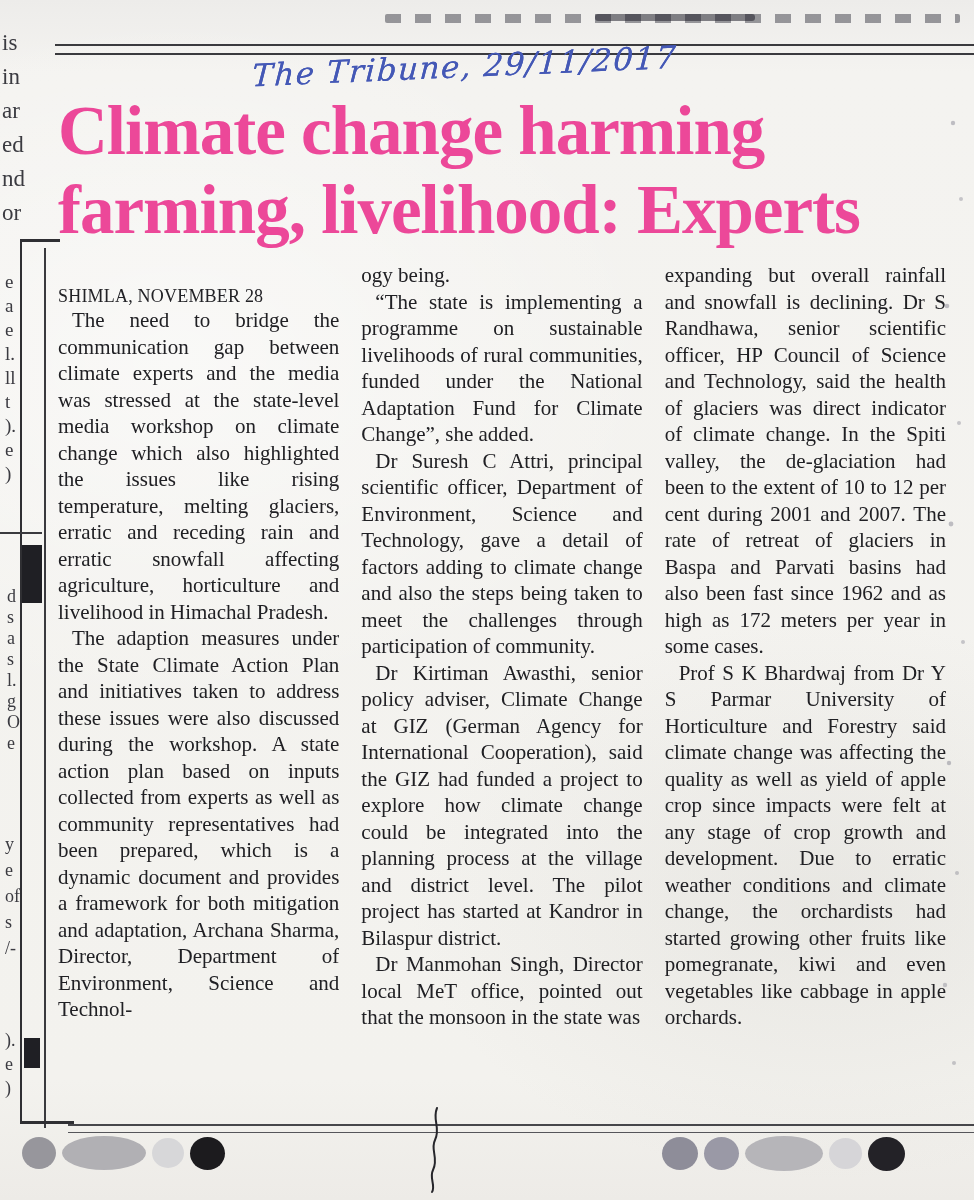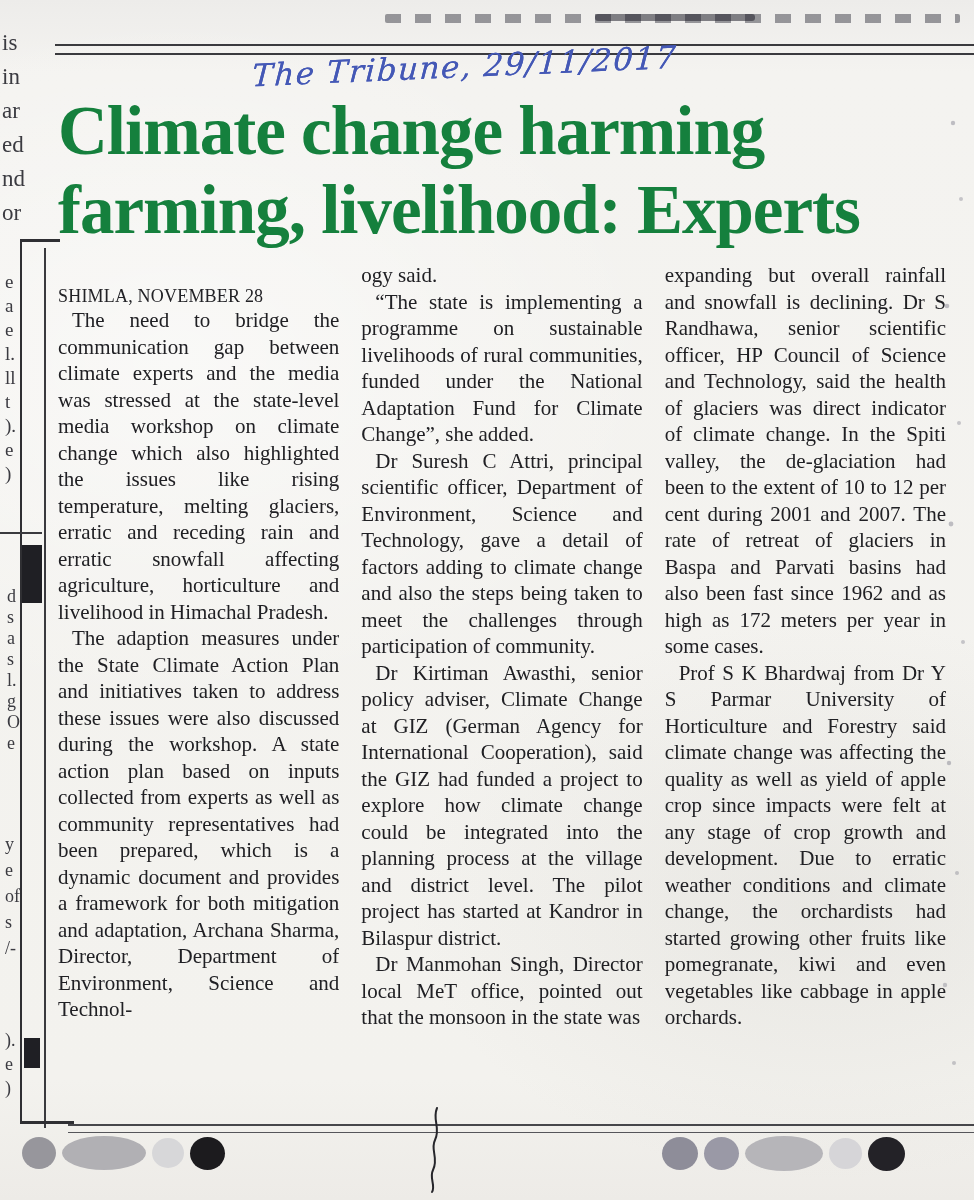--- a/index.html
+++ b/index.html
@@ -52,21 +52,21 @@
 
   
   .handwriting{position:absolute;left:252px;top:46px;width:520px;z-index:3;
     font-family:"DejaVu Serif",serif;font-style:italic;
     font-size:31px;letter-spacing:1.5px;color:#4458b6;
     transform:rotate(-2.5deg) skewX(-6deg);
     text-shadow:0 0 .5px #4458b6;}
 
   
   .headline{position:absolute;left:58px;top:92px;width:900px;margin:0;
-    font-family:"Liberation Serif",serif;font-weight:700;color:#15803d;
+    font-family:"Liberation Serif",serif;font-weight:700;color:#ec4899;
     font-size:69px;line-height:79px;letter-spacing:-1px;}
   .headline .hl{display:block;white-space:nowrap;}
 
   
   .article{position:absolute;left:58px;top:262px;width:888px;height:856px;
     display:flex;gap:22px;overflow:hidden;}
   .col{flex:1 1 0;overflow:hidden;}
   .byline{font-variant:small-caps;font-weight:700;font-size:22px;letter-spacing:.5px;
     color:#222226;border-bottom:2.5px solid #2a2a2e;padding-bottom:5px;}
   .dateline{font-weight:400;font-size:18px;letter-spacing:.2px;margin-top:24px;color:#222226;}
@@ -149,21 +149,21 @@
     <span class="hl">farming, livelihood: Experts</span>
   </h1>
 
   <div class="article">
     <div class="col">
       <div class="dateline">SHIMLA, NOVEMBER 28</div>
       <p>The need to bridge the communication gap between climate experts and the media was stressed at the state-level media workshop on climate change which also highlighted the issues like rising temperature, melting glaciers, erratic and receding rain and erratic snowfall affecting agriculture, horticulture and livelihood in Himachal Pradesh.</p>
       <p>The adaption measures under the State Climate Action Plan and initiatives taken to address these issues were also discussed during the workshop. A state action plan based on inputs collected from experts as well as community representatives had been prepared, which is a dynamic document and provides a framework for both mitigation and adaptation, Archana Sharma, Director, Department of Environment, Science and Technol-</p>
     </div>
     <div class="col">
-      <p class="cont">ogy said.</p>
+      <p class="cont">ogy being.</p>
       <p>“The state is implementing a programme on sustainable livelihoods of rural communities, funded under the National Adaptation Fund for Climate Change”, she added.</p>
       <p>Dr Suresh C Attri, principal scientific officer, Department of Environment, Science and Technology, gave a detail of factors adding to climate change and also the steps being taken to meet the challenges through participation of community.</p>
       <p>Dr Kirtiman Awasthi, senior policy adviser, Climate Change at GIZ (German Agency for International Cooperation), said the GIZ had funded a project to explore how climate change could be integrated into the planning process at the village and district level. The pilot project has started at Kandror in Bilaspur district.</p>
       <p>Dr Manmohan Singh, Director local MeT office, pointed out that the monsoon in the state was</p>
     </div>
     <div class="col">
       <p class="cont">expanding but overall rainfall and snowfall is declining. Dr S Randhawa, senior scientific officer, HP Council of Science and Technology, said the health of glaciers was direct indicator of climate change. In the Spiti valley, the de-glaciation had been to the extent of 10 to 12 per cent during 2001 and 2007. The rate of retreat of glaciers in Baspa and Parvati basins had also been fast since 1962 and as high as 172 meters per year in some cases.</p>
       <p>Prof S K Bhardwaj from Dr Y S Parmar University of Horticulture and Forestry said climate change was affecting the quality as well as yield of apple crop since impacts were felt at any stage of crop growth and development. Due to erratic weather conditions and climate change, the orchardists had started growing other fruits like pomegranate, kiwi and even vegetables like cabbage in apple orchards.</p>
     </div>
   </div>

